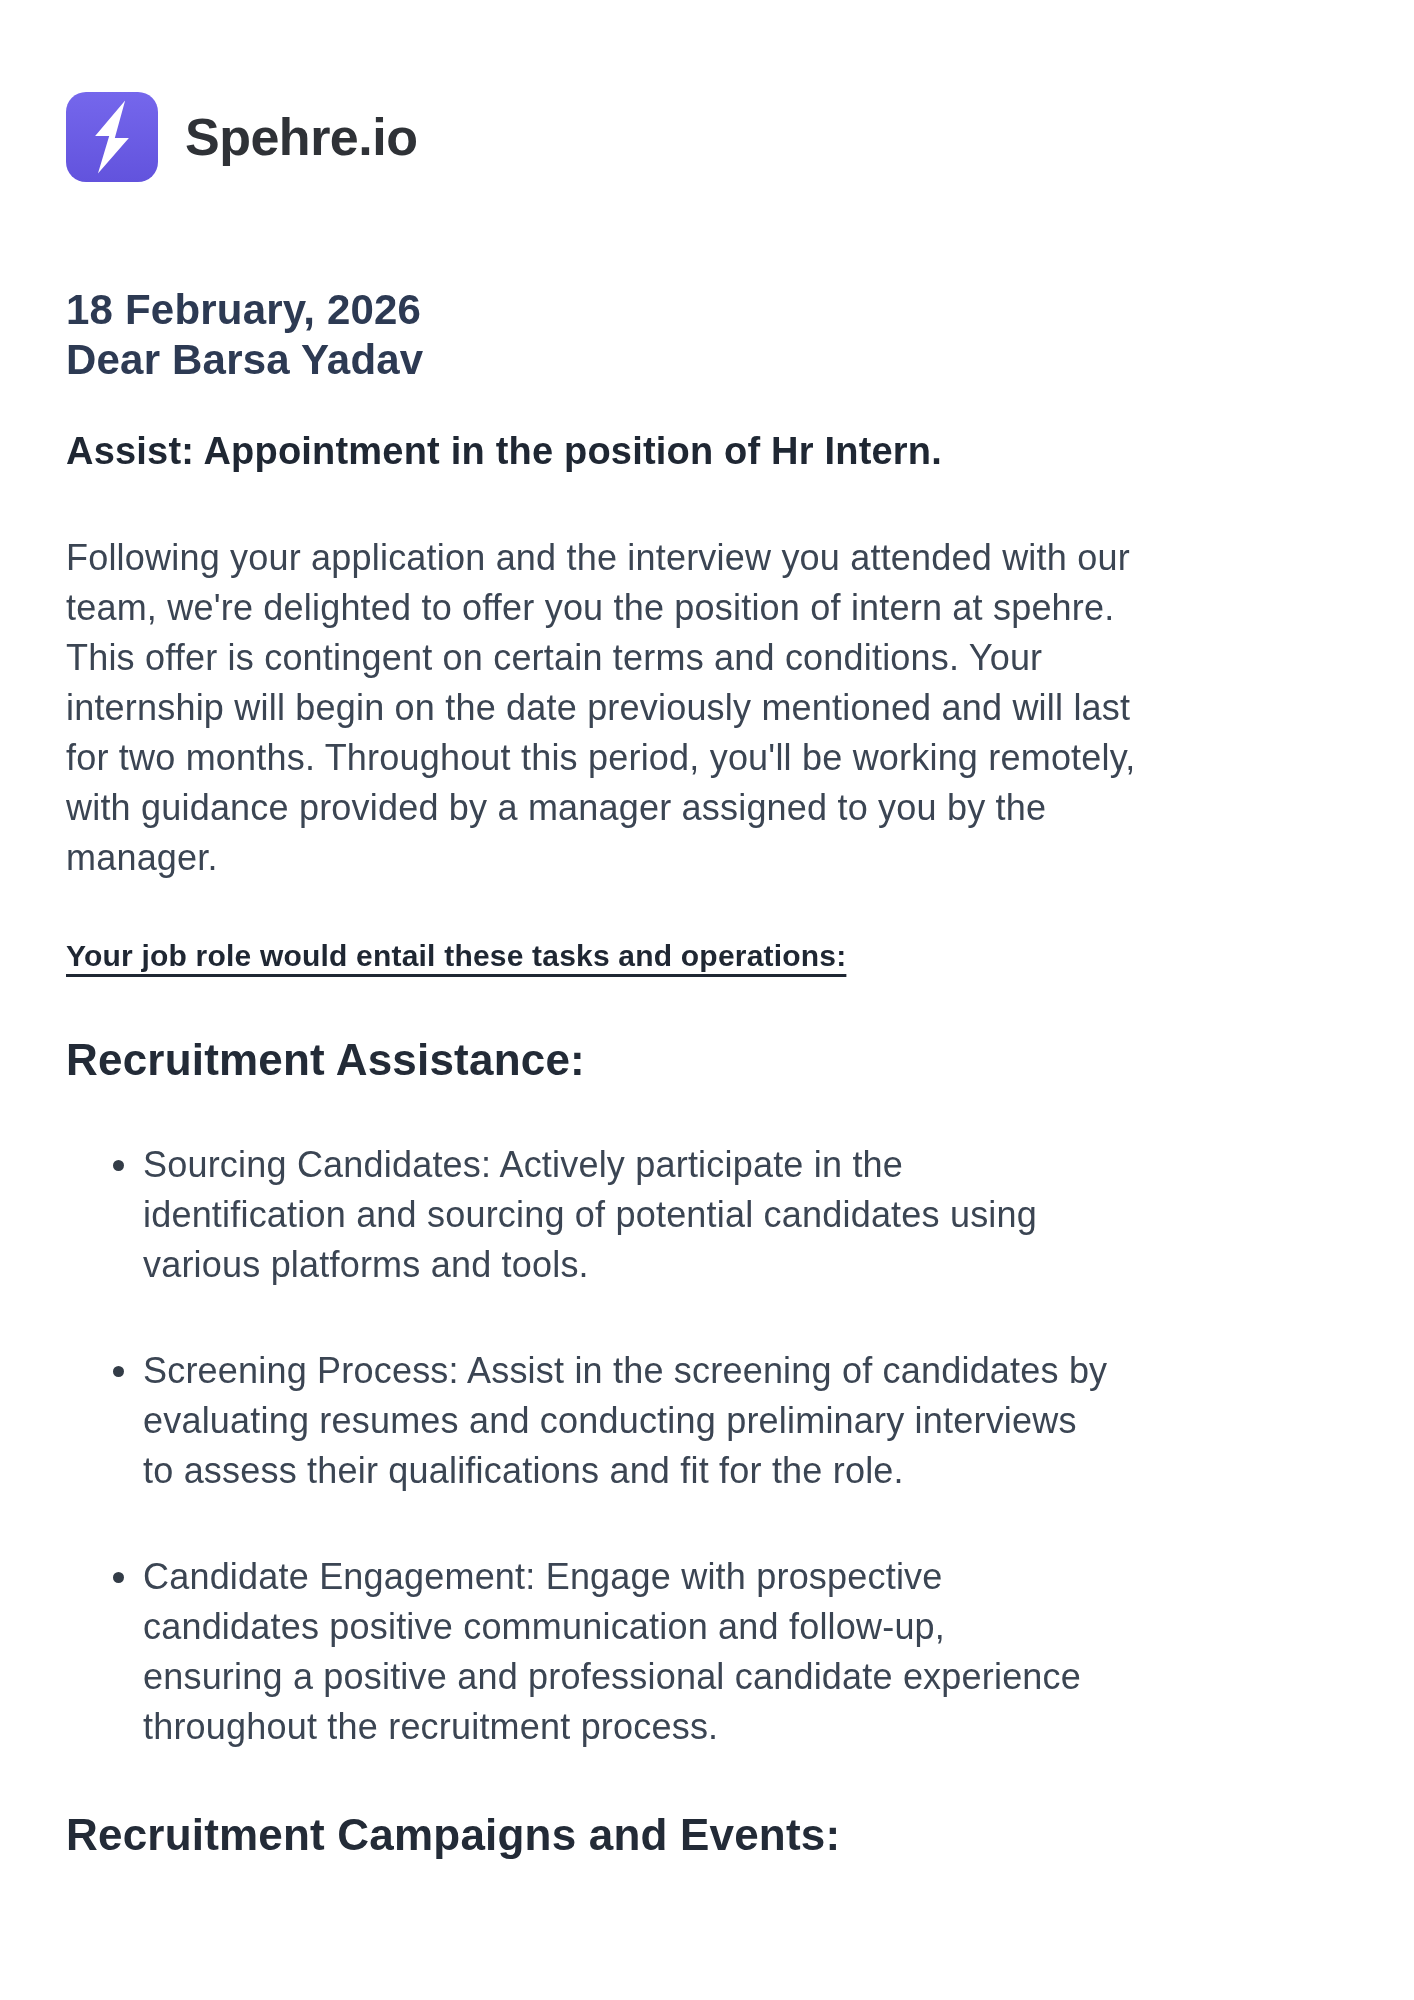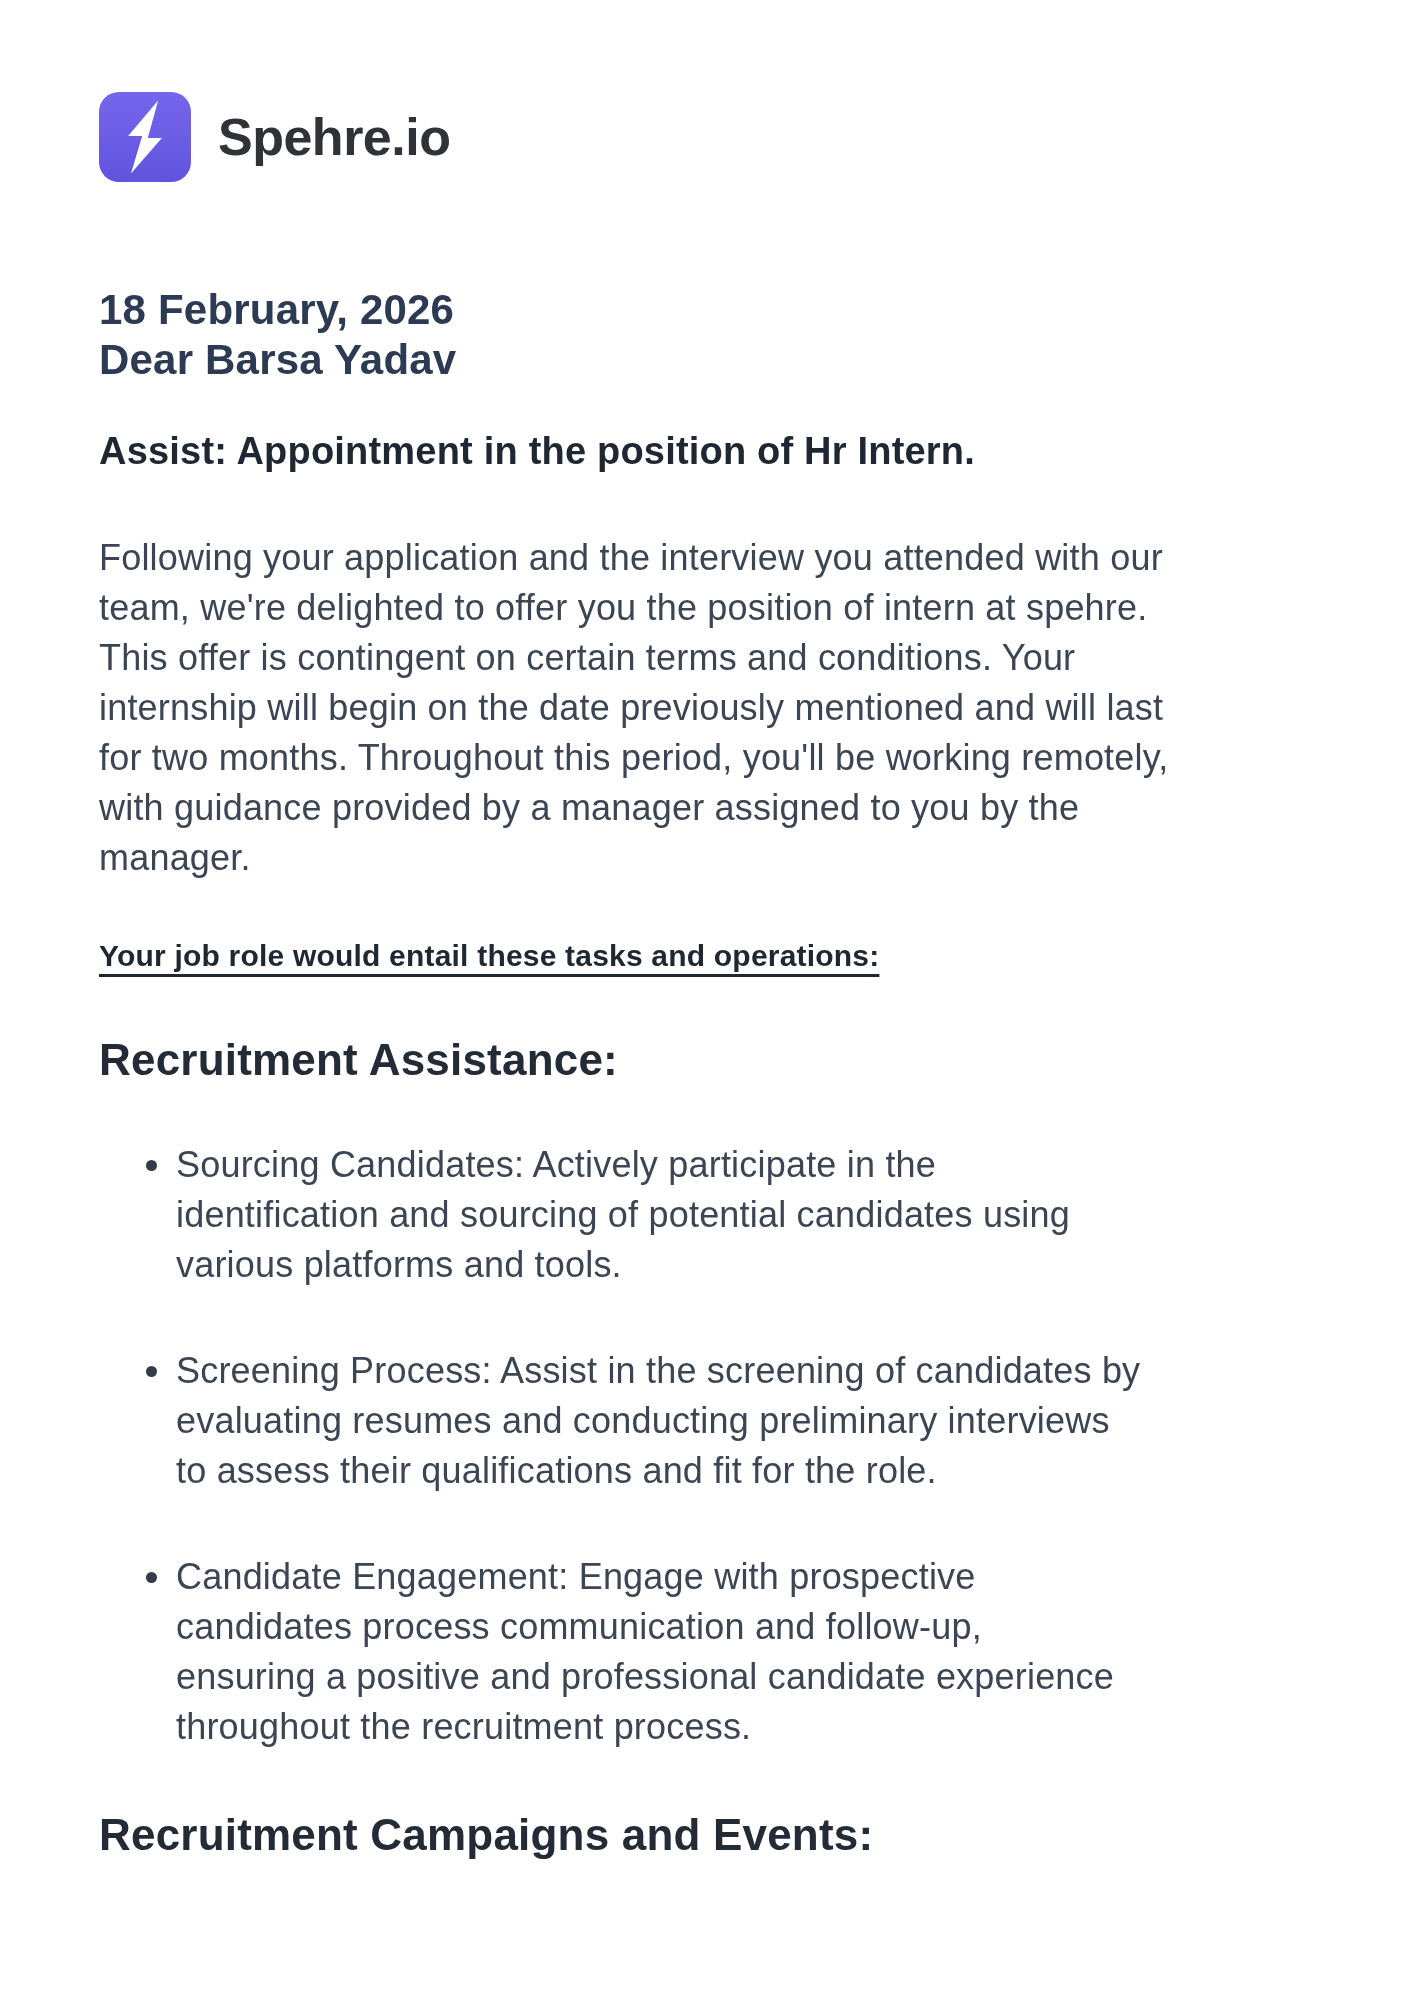--- a/index.html
+++ b/index.html
@@ -2,21 +2,21 @@
 <html><head>
 <meta charset="utf-8">
 <style>
   * { margin: 0; padding: 0; box-sizing: border-box; }
   html, body { background: #ffffff; }
   .page {
     width: 1414px;
     height: 2000px;
     background: #ffffff;
     overflow: hidden;
-    padding: 0 99px;
+    padding: 0 66px;
     font-family: "Liberation Sans", "DejaVu Sans", sans-serif;
   }
   .logo-row {
     margin-top: 92px;
     height: 90px;
     display: flex;
     align-items: center;
     gap: 27px;
   }
   .logo-icon {
@@ -144,21 +144,21 @@
       <div class="bullet-line">identification and sourcing of potential candidates using</div>
       <div class="bullet-line">various platforms and tools.</div>
     </li>
     <li>
       <div class="bullet-line">Screening Process: Assist in the screening of candidates by</div>
       <div class="bullet-line">evaluating resumes and conducting preliminary interviews</div>
       <div class="bullet-line">to assess their qualifications and fit for the role.</div>
     </li>
     <li>
       <div class="bullet-line">Candidate Engagement: Engage with prospective</div>
-      <div class="bullet-line">candidates process communication and follow-up,</div>
+      <div class="bullet-line">candidates positive communication and follow-up,</div>
       <div class="bullet-line">ensuring a positive and professional candidate experience</div>
       <div class="bullet-line">throughout the recruitment process.</div>
     </li>
   </ul>
 
   <div class="subsection-heading subsection-2">Recruitment Campaigns and Events:</div>
 
 </div>
 
 </body></html>

